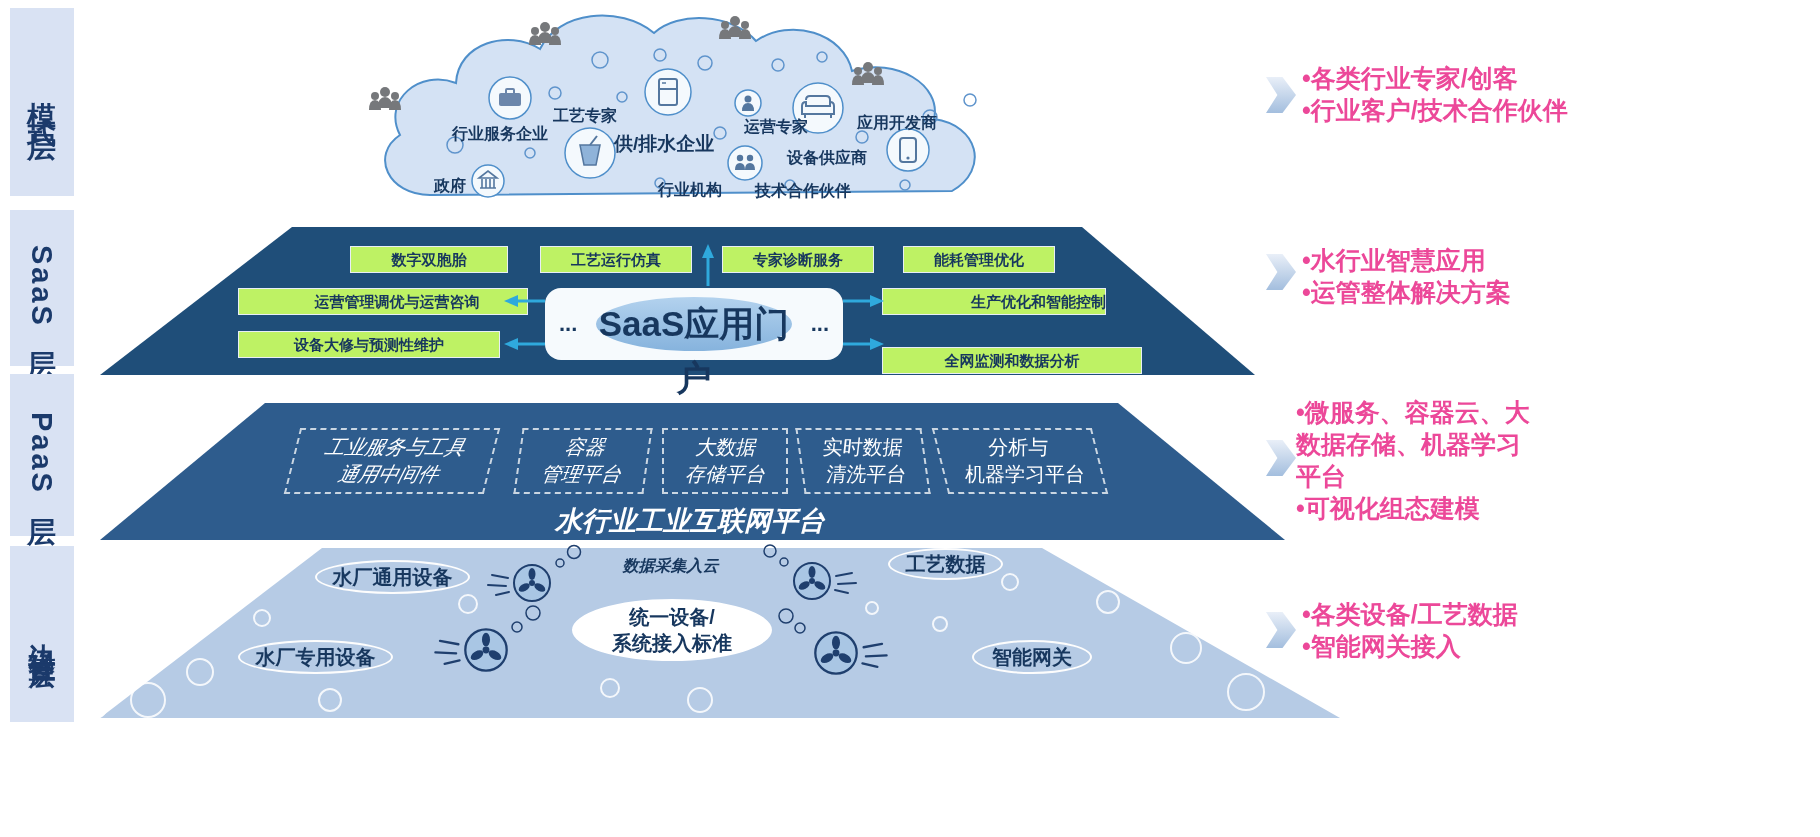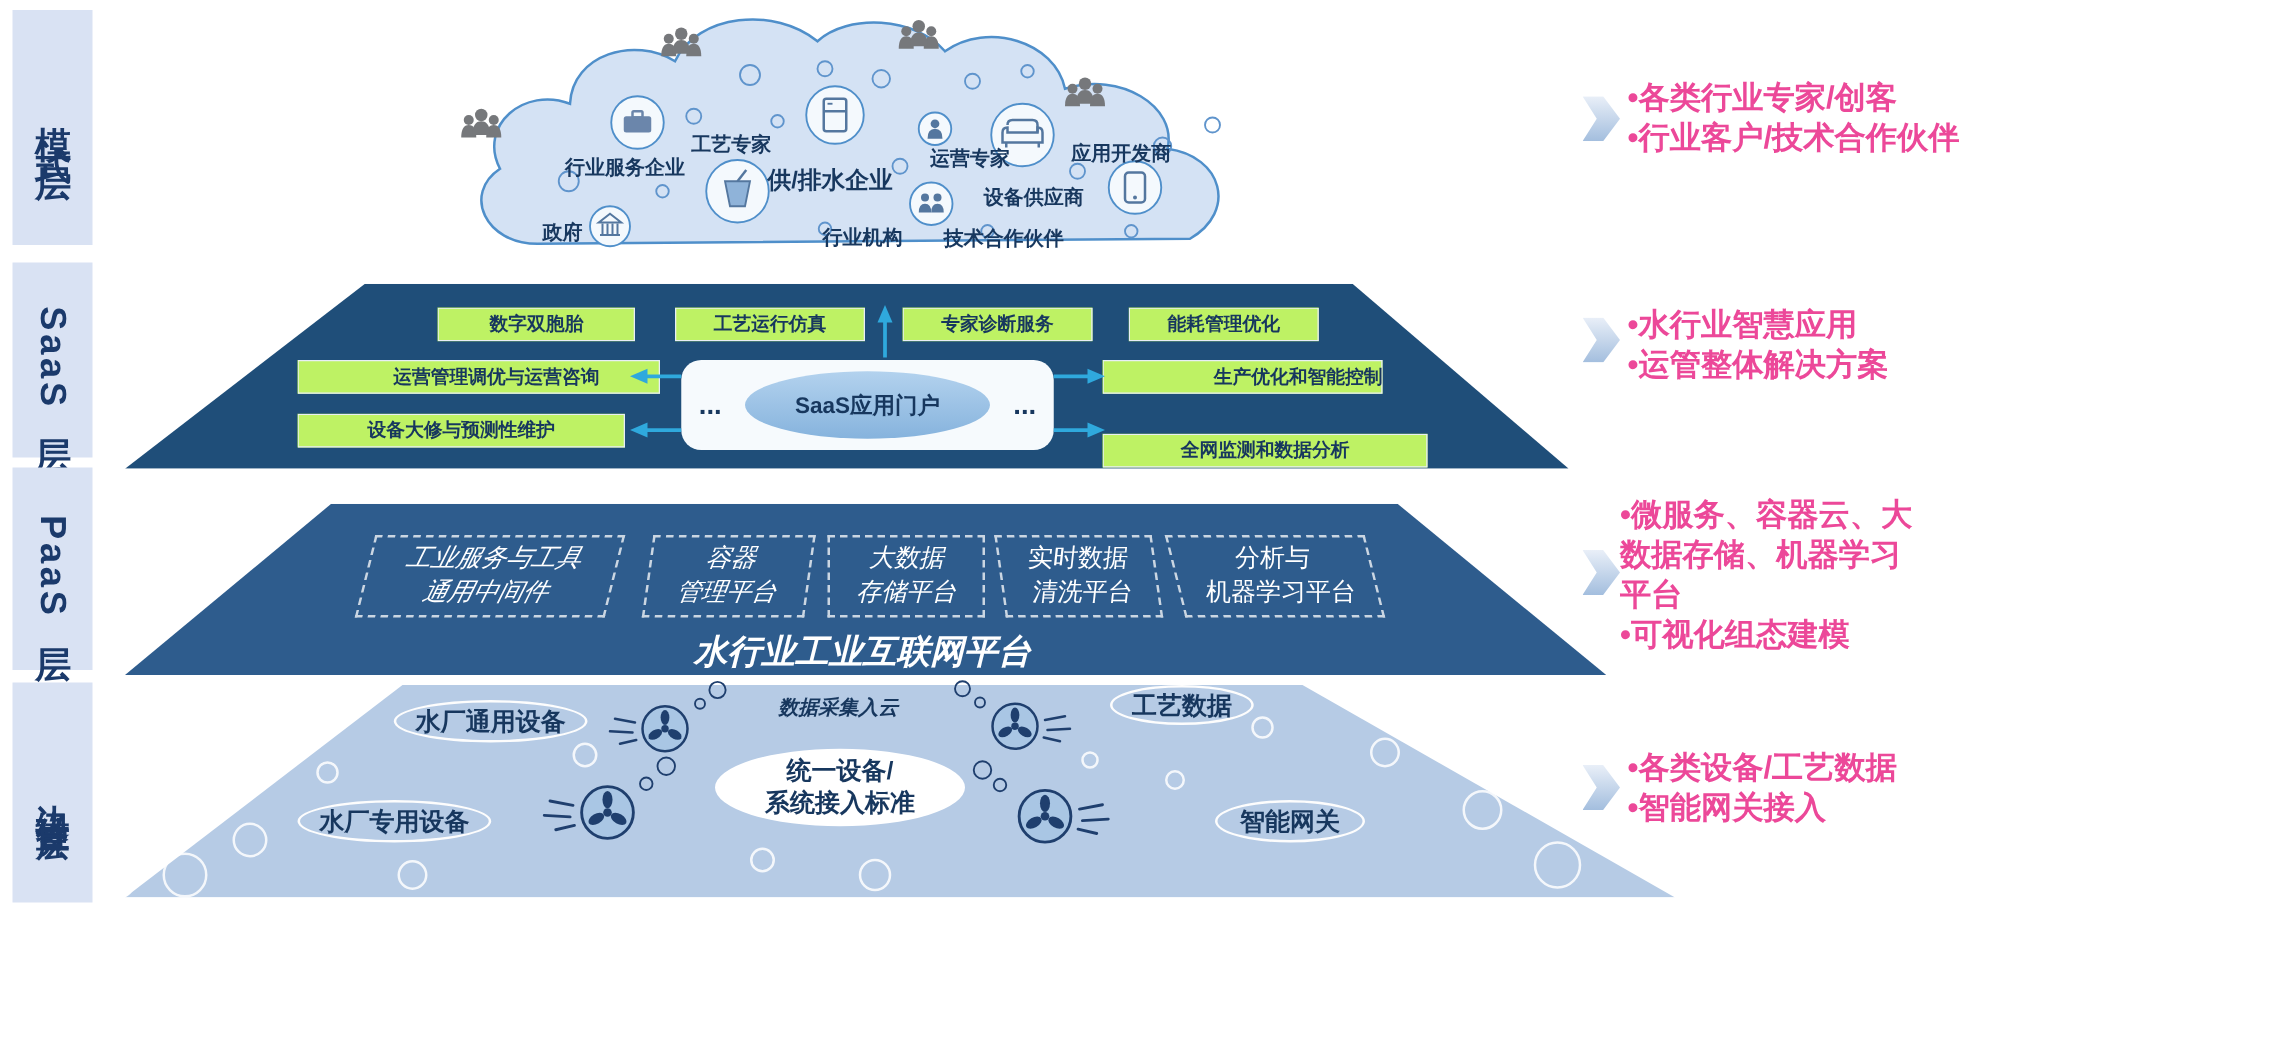--- a/index.html
+++ b/index.html
@@ -8,21 +8,21 @@
   .abs{position:absolute;}
   .vlabel{position:absolute;width:64px;background:#d9e2f3;color:#1b3a6b;font-weight:bold;
           font-size:29px;writing-mode:vertical-rl;text-orientation:mixed;text-align:center;line-height:64px;}
   .trap{position:absolute;}
   .wbox{position:absolute;background:#bef264;color:#17375e;font-weight:bold;font-size:15px;
         text-align:center;height:27px;line-height:27px;box-shadow:0 0 0 1px #e8eef6 inset;}
   .portal{position:absolute;background:#f6fafd;border-radius:16px;display:flex;align-items:center;
           justify-content:space-between;padding:0 14px;box-sizing:border-box;}
   .portal .dots{color:#17375e;font-weight:bold;font-size:22px;}
   .portal .oval{width:196px;height:54px;border-radius:50%;background:linear-gradient(180deg,#b3d2ee,#86b3dd);
-          color:#17375e;font-weight:bold;font-size:18px;text-align:center;line-height:54px;}
+          color:#17375e;font-weight:bold;font-size:35px;text-align:center;line-height:54px;}
   .pmod{position:absolute;border:2px dashed rgba(255,255,255,0.75);color:#fff;font-style:italic;
         font-size:20px;line-height:1.35;display:flex;align-items:center;justify-content:center;
         text-align:center;white-space:pre-line;box-sizing:border-box;}
   .paas-title{position:absolute;color:#fff;font-weight:bold;font-style:italic;font-size:27px;text-align:center;}
   .eova{position:absolute;border:2px solid #fdfdfd;border-radius:50%;color:#17375e;font-weight:bold;
         font-size:20px;display:flex;align-items:center;justify-content:center;text-align:center;box-sizing:border-box;}
   .eova.filled{background:#fff;border-color:#fff;white-space:pre-line;line-height:1.3;}
   .edge-title{position:absolute;color:#17375e;font-weight:bold;font-style:italic;font-size:16px;text-align:center;}
   .clab{position:absolute;color:#17375e;font-weight:bold;font-size:16px;white-space:nowrap;}
   .ann{position:absolute;color:#ec4899;font-weight:bold;font-size:25px;line-height:1.28;white-space:pre-line;width:340px;}

